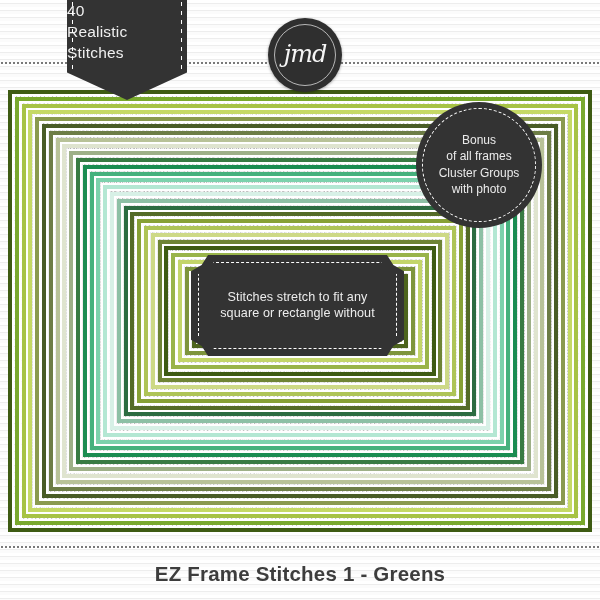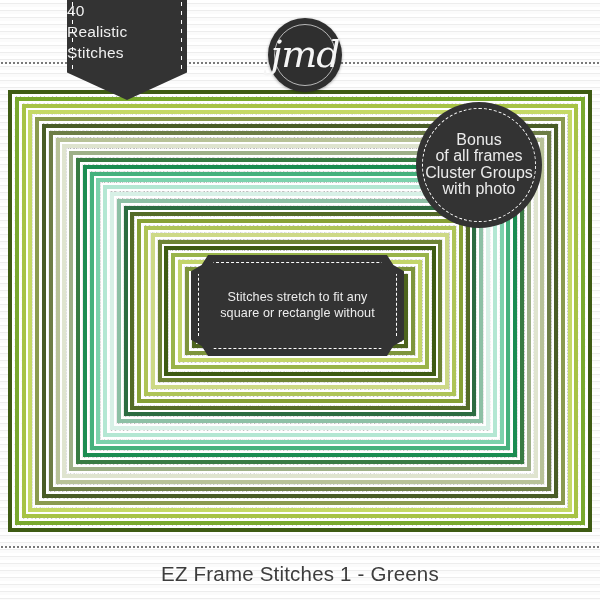--- a/index.html
+++ b/index.html
@@ -146,21 +146,21 @@
     position:absolute;
     left:6px;top:6px;right:6px;bottom:6px;
     border:1px solid rgba(255,255,255,.65);
     border-radius:50%;
   }
   #logo-text{
     position:absolute;left:0;right:0;top:50%;
     transform:translateY(-52%);
     font-family:"DejaVu Serif", serif;
     font-style:italic;
-    font-size:38px;
+    font-size:24px;
     color:#f5f5f5;
     letter-spacing:-1px;
   }
 
   
   #bonus-circle{
     left:416px;top:102px;
     width:126px;height:126px;
     border-radius:50%;
     background:#333333;
@@ -169,21 +169,21 @@
   #bonus-dash{
     position:absolute;
     left:6px;top:6px;right:6px;bottom:6px;
     border-radius:50%;
     border:1.6px dashed #ffffff;
   }
   #bonus-text{
     position:absolute;
     left:9px;right:9px;top:50%;
     transform:translateY(-50%);
-    font-size:16px;
+    font-size:12px;
     line-height:16.4px;
     color:#ebebeb;
     font-weight:300;
   }
 
   
   #center-plaque{
     position:absolute;
     left:191px;top:255px;
     width:213px;height:101px;
@@ -222,21 +222,21 @@
   }
   .tline{display:block;white-space:nowrap;}
 
   
   #product-title{
     position:absolute;
     left:0;right:0;top:562px;
     text-align:center;
     font-size:20.5px;
     color:#3d3d3d;
-    font-weight:400;
+    font-weight:700;
     letter-spacing:.2px;
   }
 </style>
 </head>
 <body>
 
 <div id="canvas">
 
   <div class="dotted-rule" id="rule-top"></div>
 

